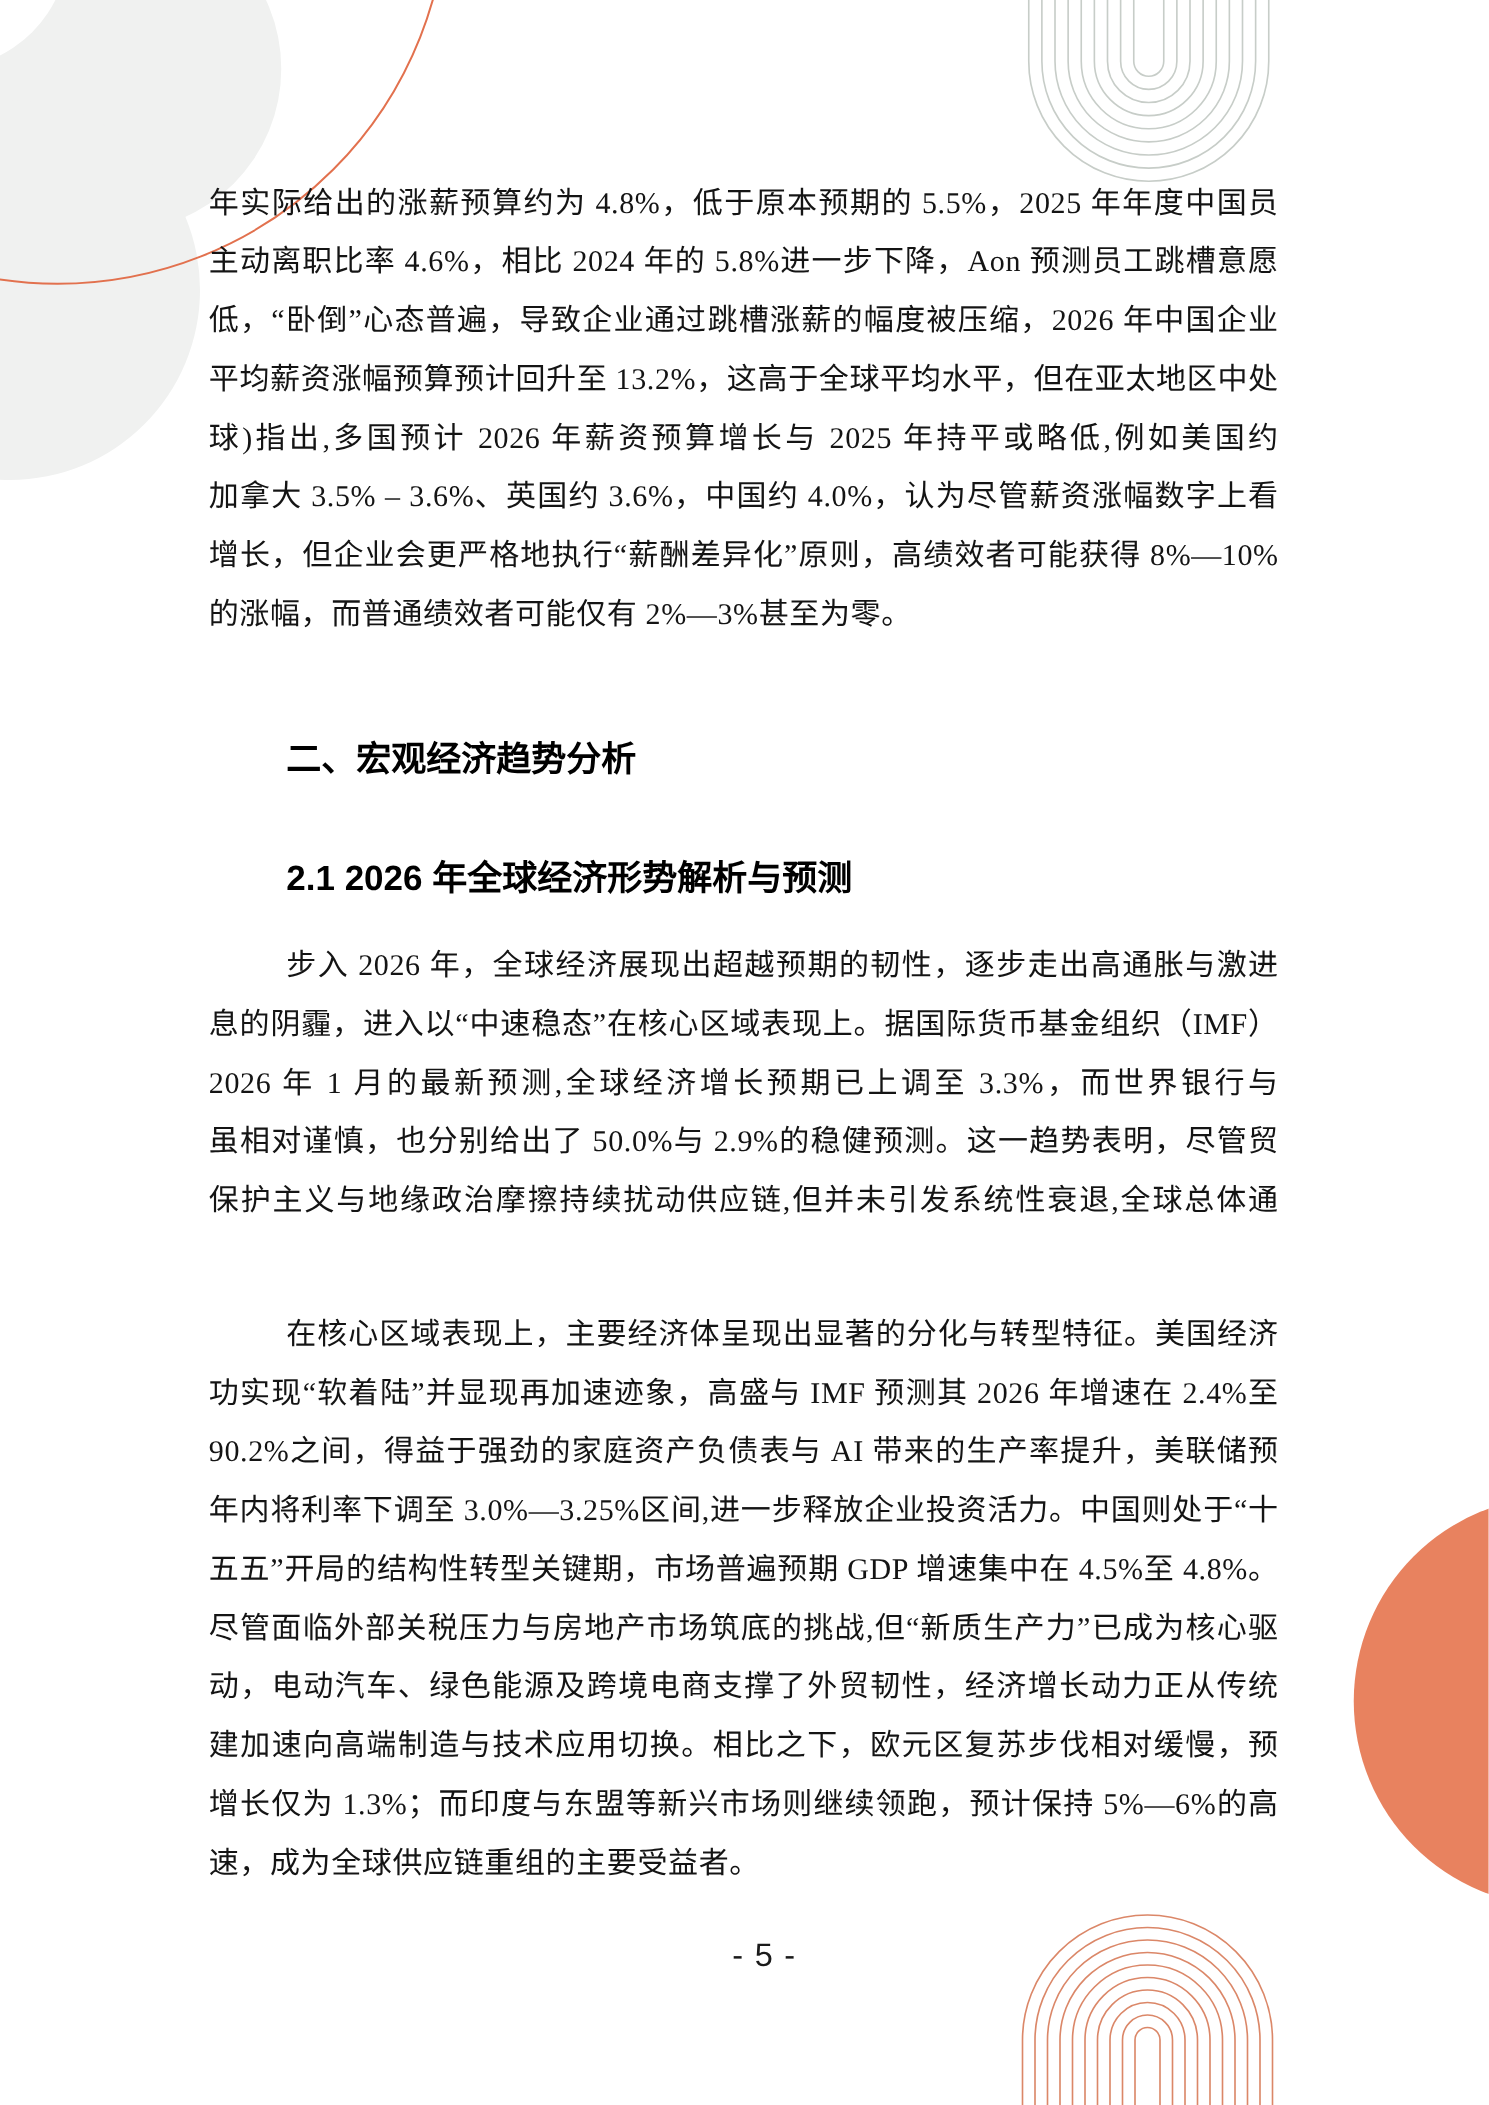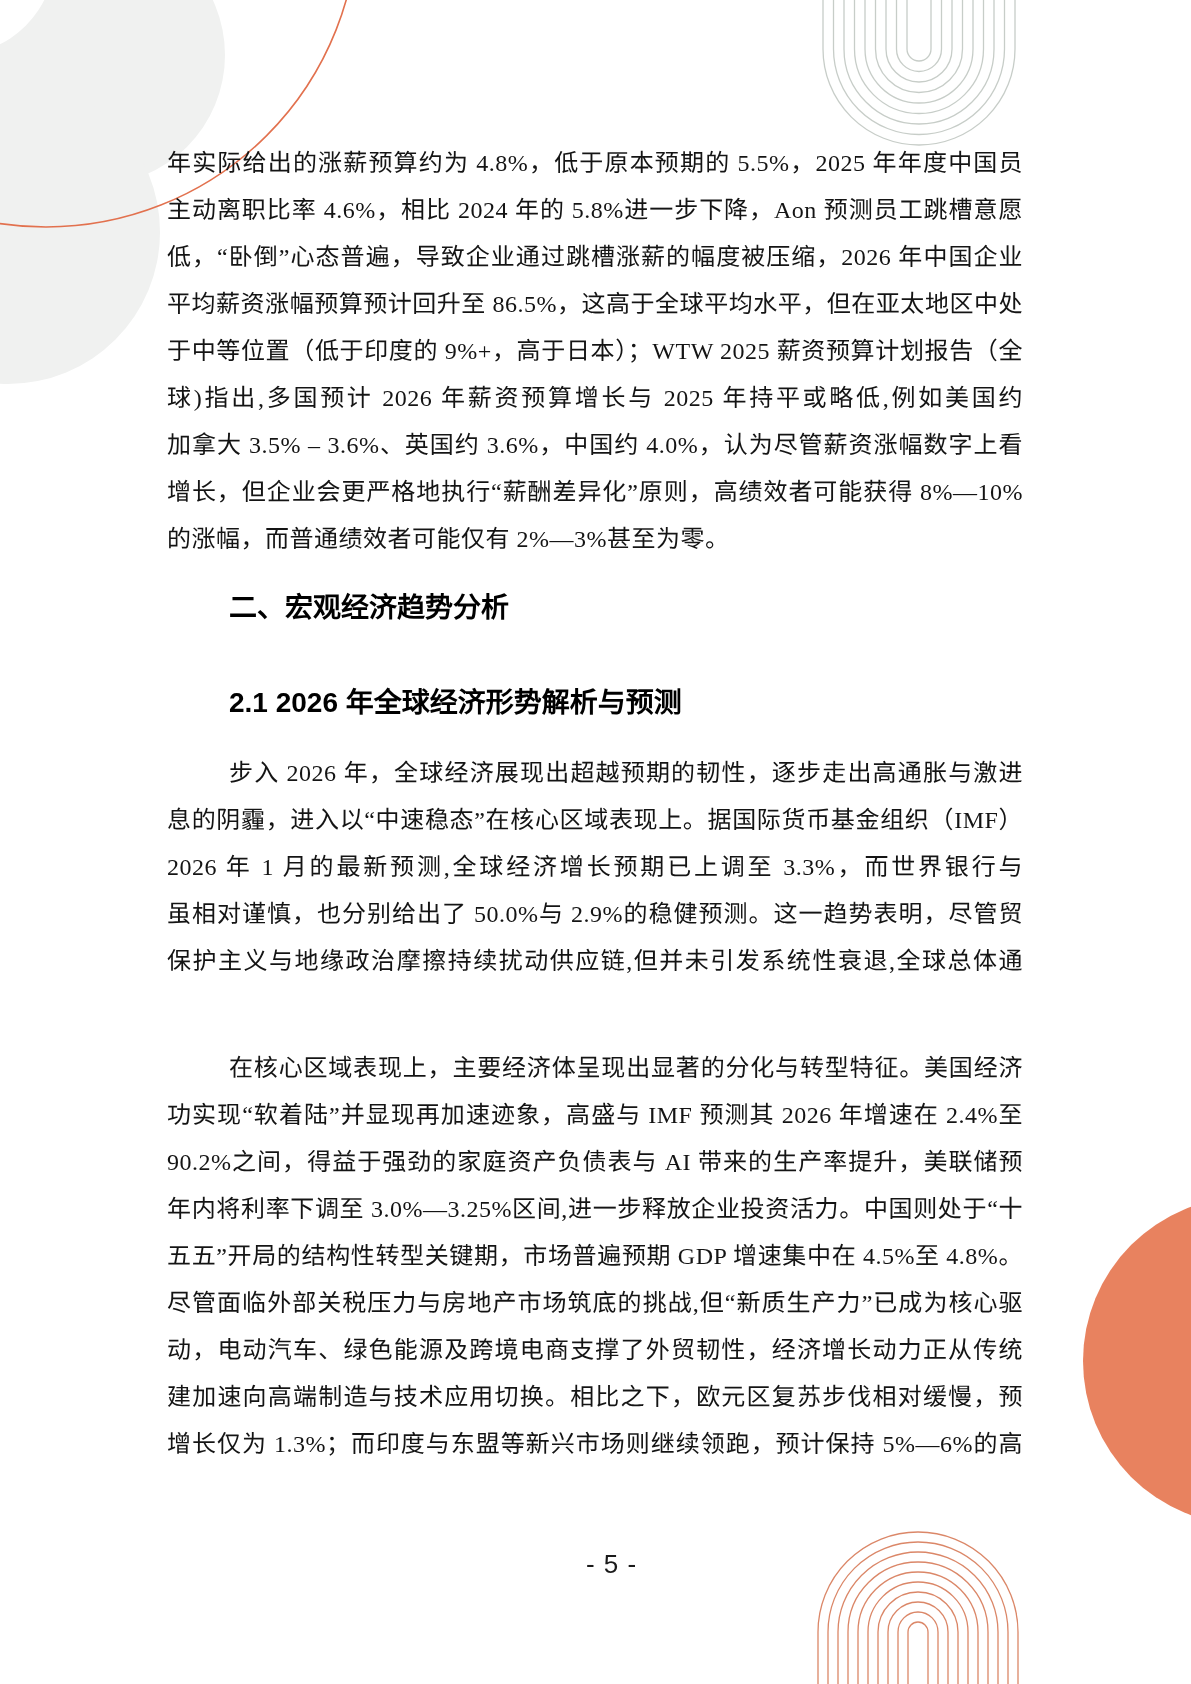--- a/index.html
+++ b/index.html
@@ -66,22 +66,21 @@
       <path d="M 908,1690 V 1632 A 10 10 0 0 1 928,1632 V 1690"></path>
     </g>
   </svg>
 
   <div class="textlayer">
 
     <div class="bodyblock" style="top:140px;">
       <div class="line">年实际给出的涨薪预算约为 4.8%，低于原本预期的 5.5%，2025 年年度中国员工</div>
       <div class="line">主动离职比率 4.6%，相比 2024 年的 5.8%进一步下降，Aon 预测员工跳槽意愿极</div>
       <div class="line">低，“卧倒”心态普遍，导致企业通过跳槽涨薪的幅度被压缩，2026 年中国企业的</div>
-      <div class="line">平均薪资涨幅预算预计回升至 86.5%，这高于全球平均水平，但在亚太地区中处</div>
-      <div class="line">于中等位置（低于印度的 9%+，高于日本）；WTW 2025 薪资预算计划报告（全</div>
+      <div class="line">平均薪资涨幅预算预计回升至 13.2%，这高于全球平均水平，但在亚太地区中处</div>
       <div class="line">球)指出,多国预计 2026 年薪资预算增长与 2025 年持平或略低,例如美国约 3.5%、</div>
       <div class="line">加拿大 3.5% – 3.6%、英国约 3.6%，中国约 4.0%，认为尽管薪资涨幅数字上看有</div>
       <div class="line">增长，但企业会更严格地执行“薪酬差异化”原则，高绩效者可能获得 8%—10%</div>
       <div class="line last">的涨幅，而普通绩效者可能仅有 2%—3%甚至为零。</div>
     </div>
 
     <div class="heading" style="top:588px;">二、宏观经济趋势分析</div>
 
     <div class="heading" style="top:683px;">2.1 2026 年全球经济形势解析与预测</div>
 
@@ -96,18 +95,19 @@
     <div class="bodyblock" style="top:1045px;">
       <div class="line indent">在核心区域表现上，主要经济体呈现出显著的分化与转型特征。美国经济成</div>
       <div class="line">功实现“软着陆”并显现再加速迹象，高盛与 IMF 预测其 2026 年增速在 2.4%至</div>
       <div class="line">90.2%之间，得益于强劲的家庭资产负债表与 AI 带来的生产率提升，美联储预计</div>
       <div class="line">年内将利率下调至 3.0%—3.25%区间,进一步释放企业投资活力。中国则处于“十</div>
       <div class="line">五五”开局的结构性转型关键期，市场普遍预期 GDP 增速集中在 4.5%至 4.8%。</div>
       <div class="line">尽管面临外部关税压力与房地产市场筑底的挑战,但“新质生产力”已成为核心驱</div>
       <div class="line">动，电动汽车、绿色能源及跨境电商支撑了外贸韧性，经济增长动力正从传统基</div>
       <div class="line">建加速向高端制造与技术应用切换。相比之下，欧元区复苏步伐相对缓慢，预计</div>
       <div class="line">增长仅为 1.3%；而印度与东盟等新兴市场则继续领跑，预计保持 5%—6%的高增</div>
+      <div class="line last">速，成为全球供应链重组的主要受益者。</div>
     </div>
 
     <div class="pagenum">- 5 -</div>
 
   </div>
 </div>
 
 </body></html>

